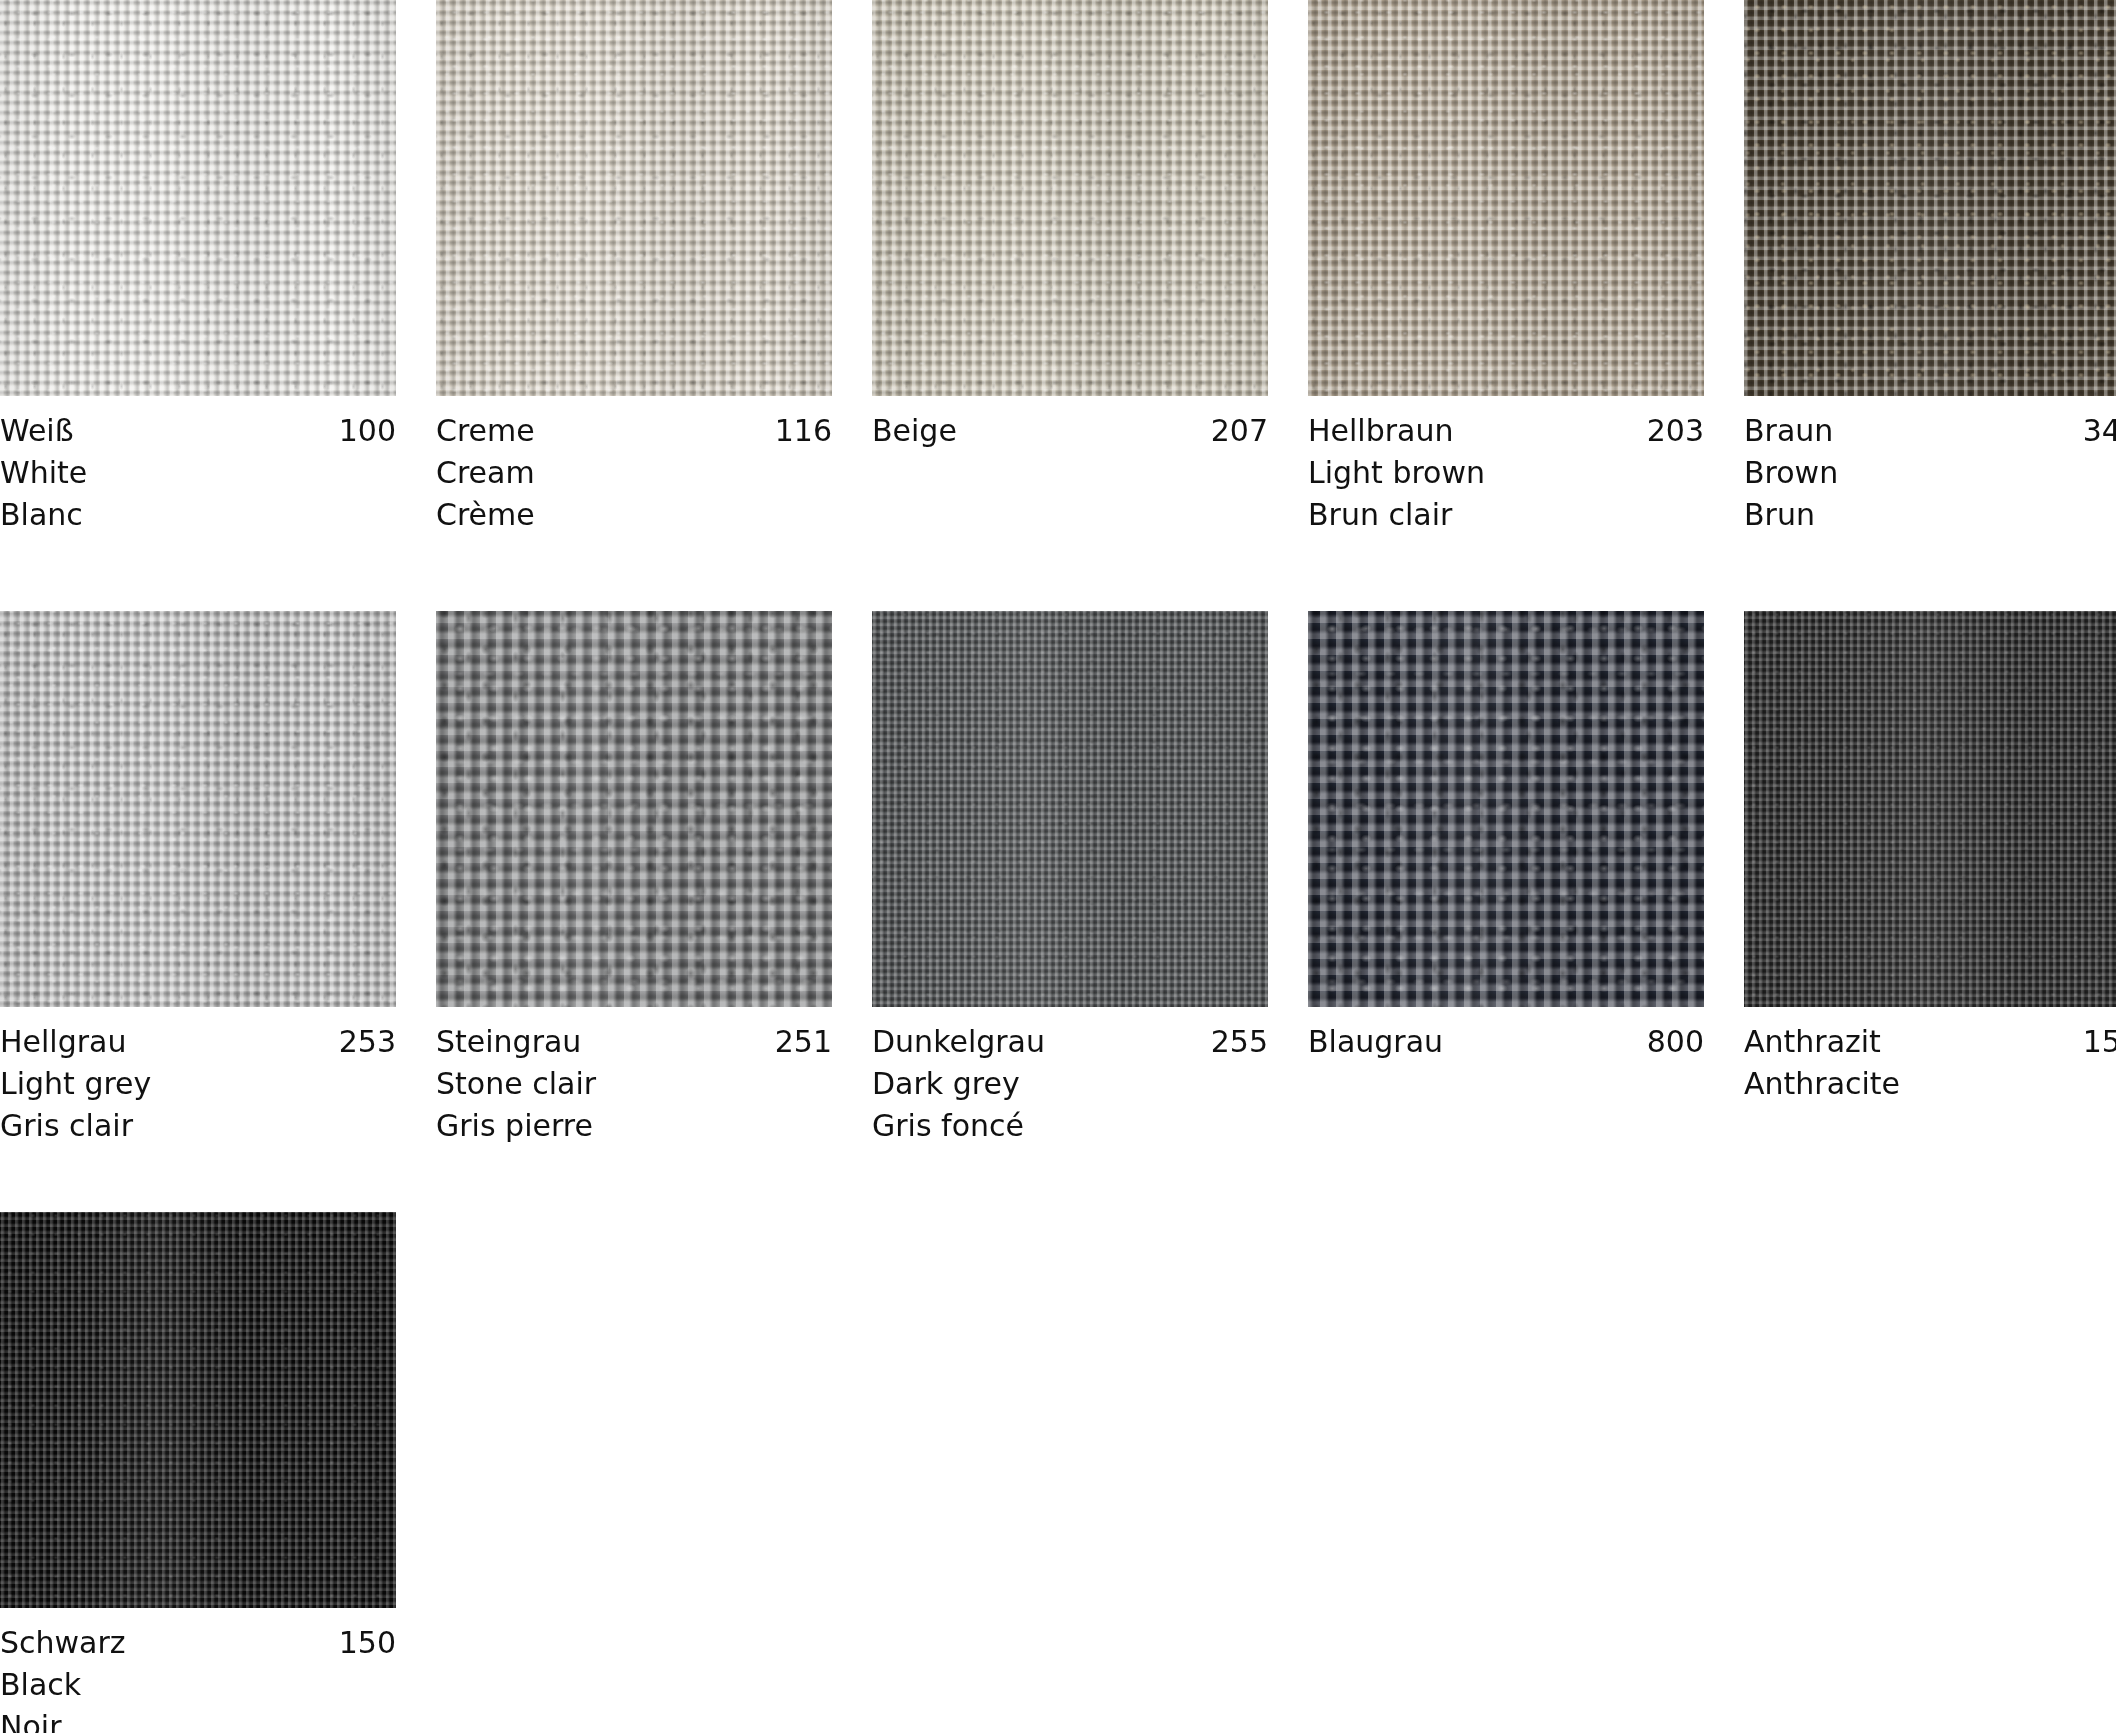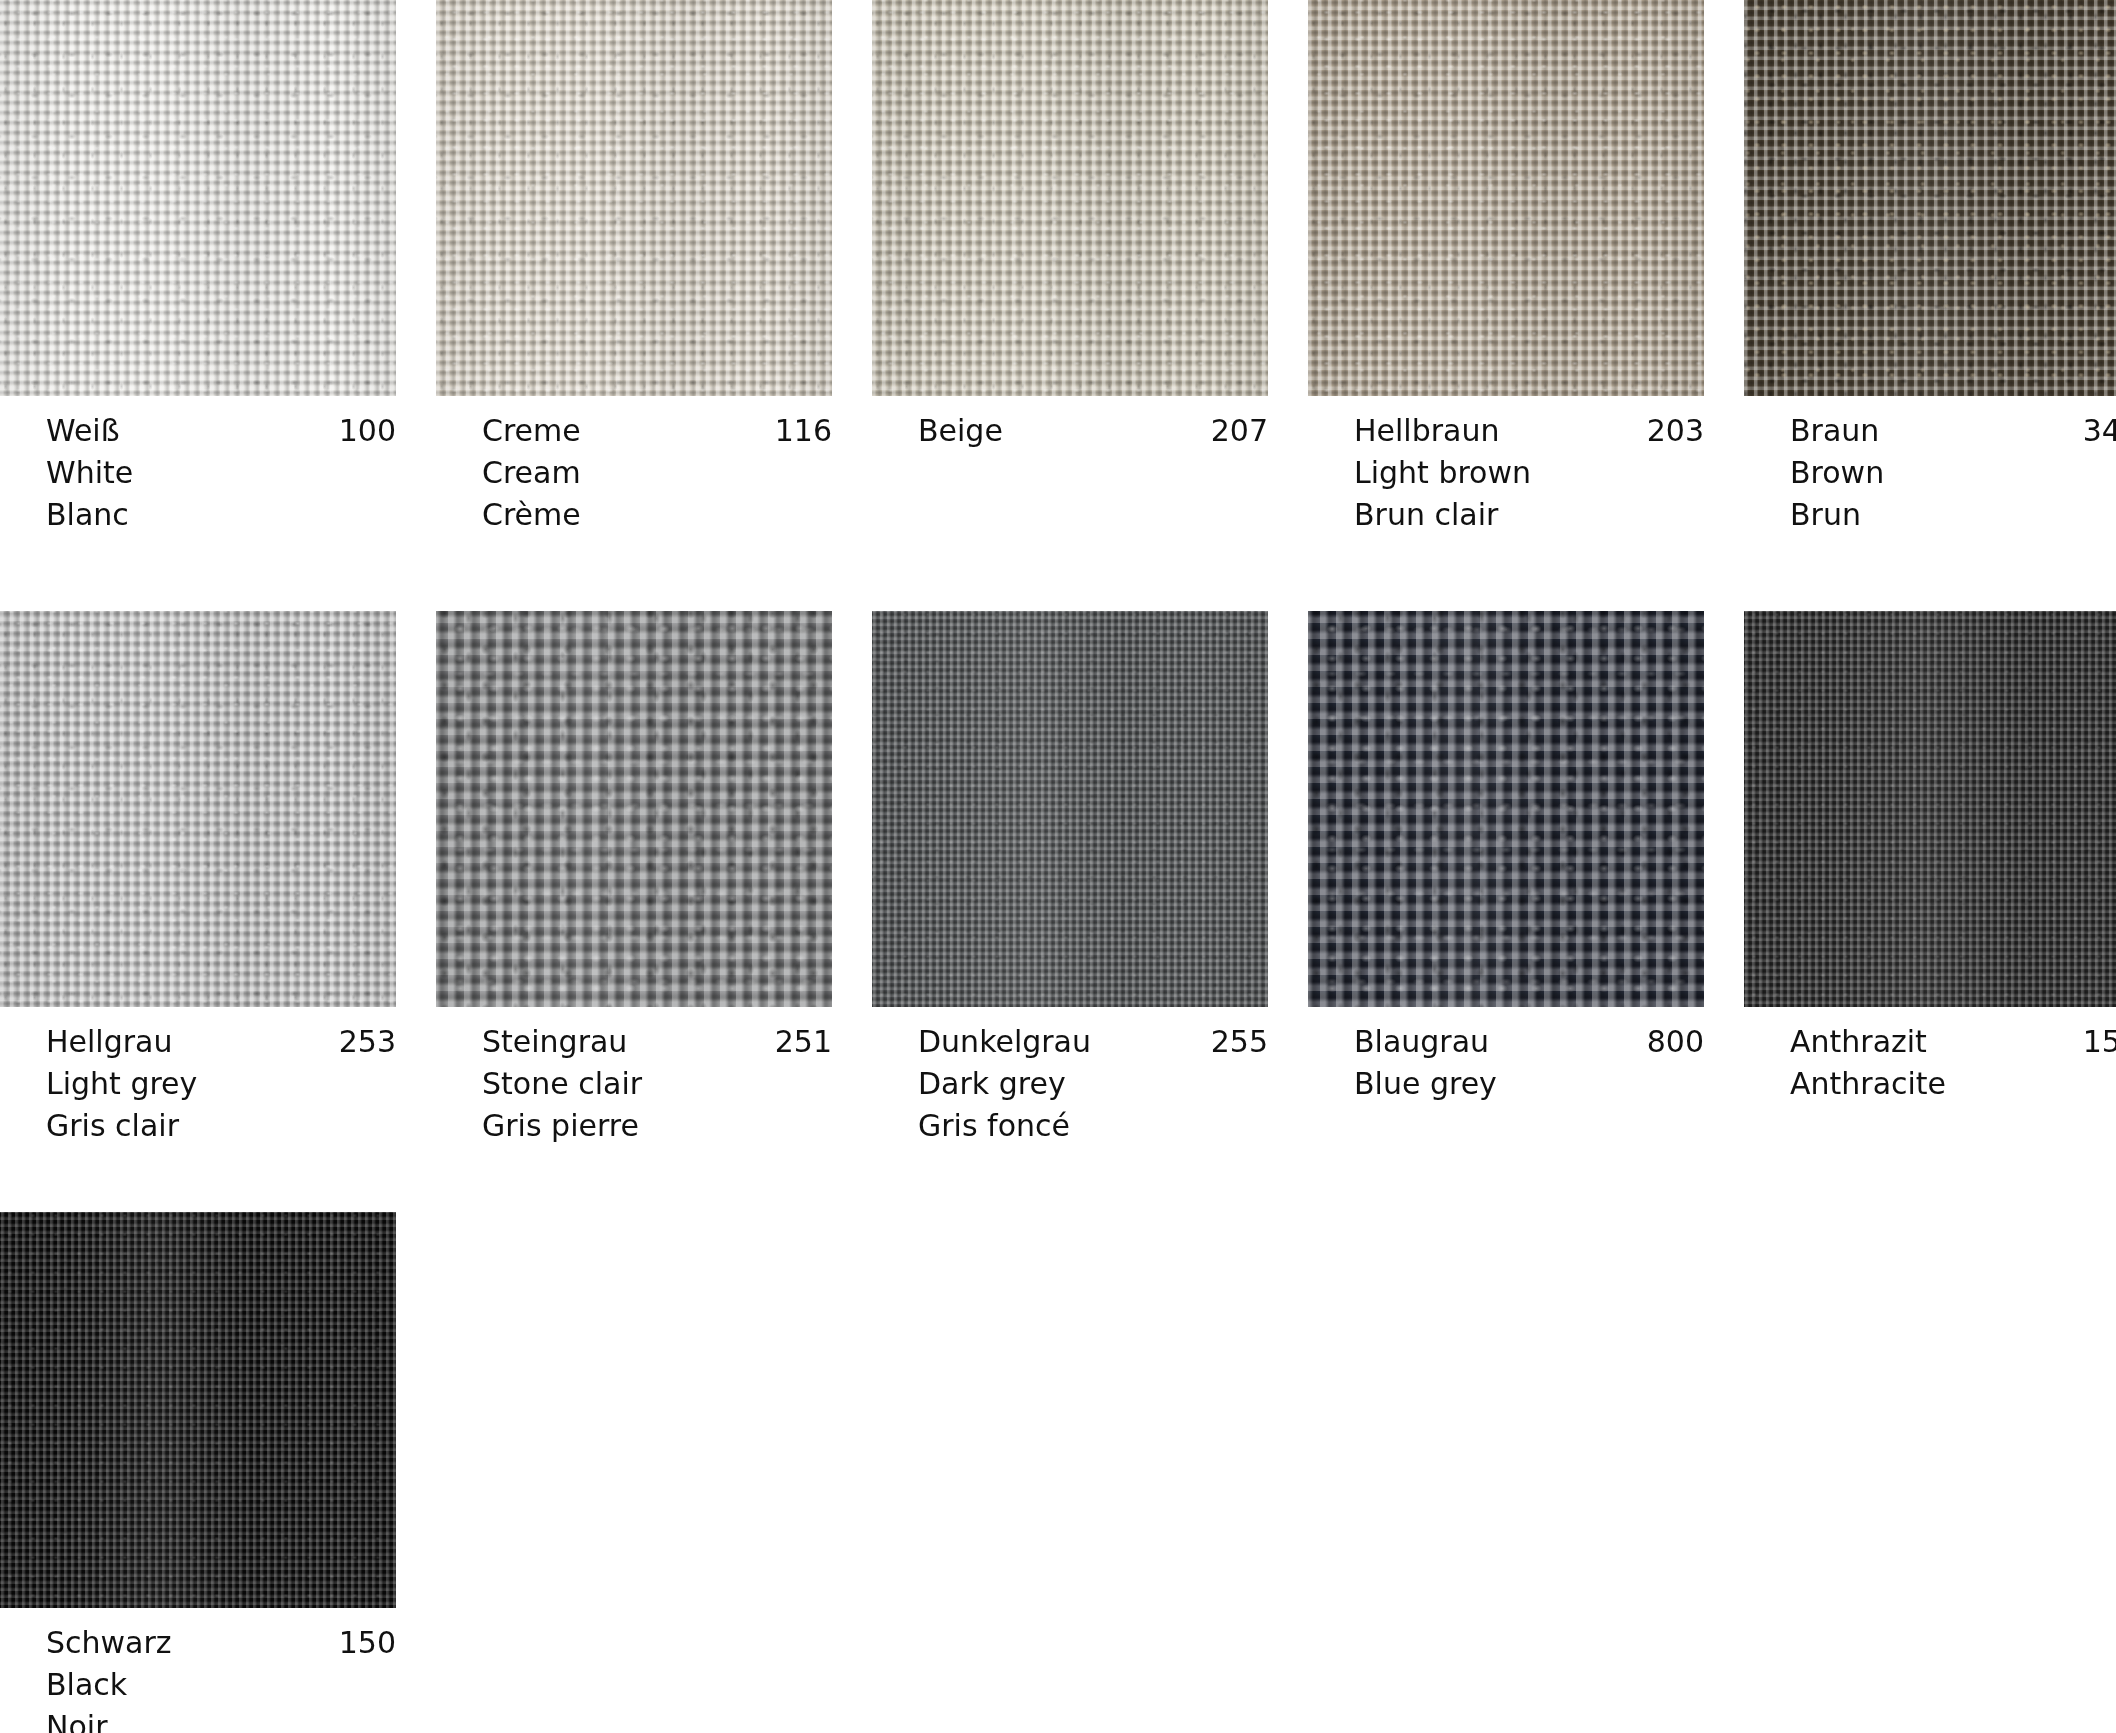--- a/index.html
+++ b/index.html
@@ -176,21 +176,20 @@
 
   .cap-name,
   .cap-code,
   .cap-en,
   .cap-fr {
     font-family: "DejaVu Sans", sans-serif;
     font-size: 30px;
     line-height: 42px;
     color: #111111;
     white-space: nowrap;
-    padding-left: 46px;
   }
 
   .cap-en, .cap-fr { display: block; }
 
   .row-spacer { height: 75px; }
   .row-spacer-last { height: 65px; }
 </style>
 </head>
 <body>
 
@@ -313,21 +312,20 @@
         <div class="swatch-cell">
           <div class="swatch-img" style="background-color: rgb(36, 41, 54);">
             <div class="weave boucle"></div>
             <div class="shade"></div>
           </div>
           <div class="caption">
             <div class="cap-line1">
               <span class="cap-name">Blaugrau</span>
               <span class="cap-code">800</span>
             </div>
-            <span class="cap-en">Blue grey</span>
           </div>
         </div>
         <div class="swatch-cell bleed">
           <div class="swatch-img" style="background-color: rgb(43, 43, 43);">
             <div class="weave fine"></div>
             <div class="shade"></div>
           </div>
           <div class="caption">
             <div class="cap-line1">
               <span class="cap-name">Anthrazit</span>

